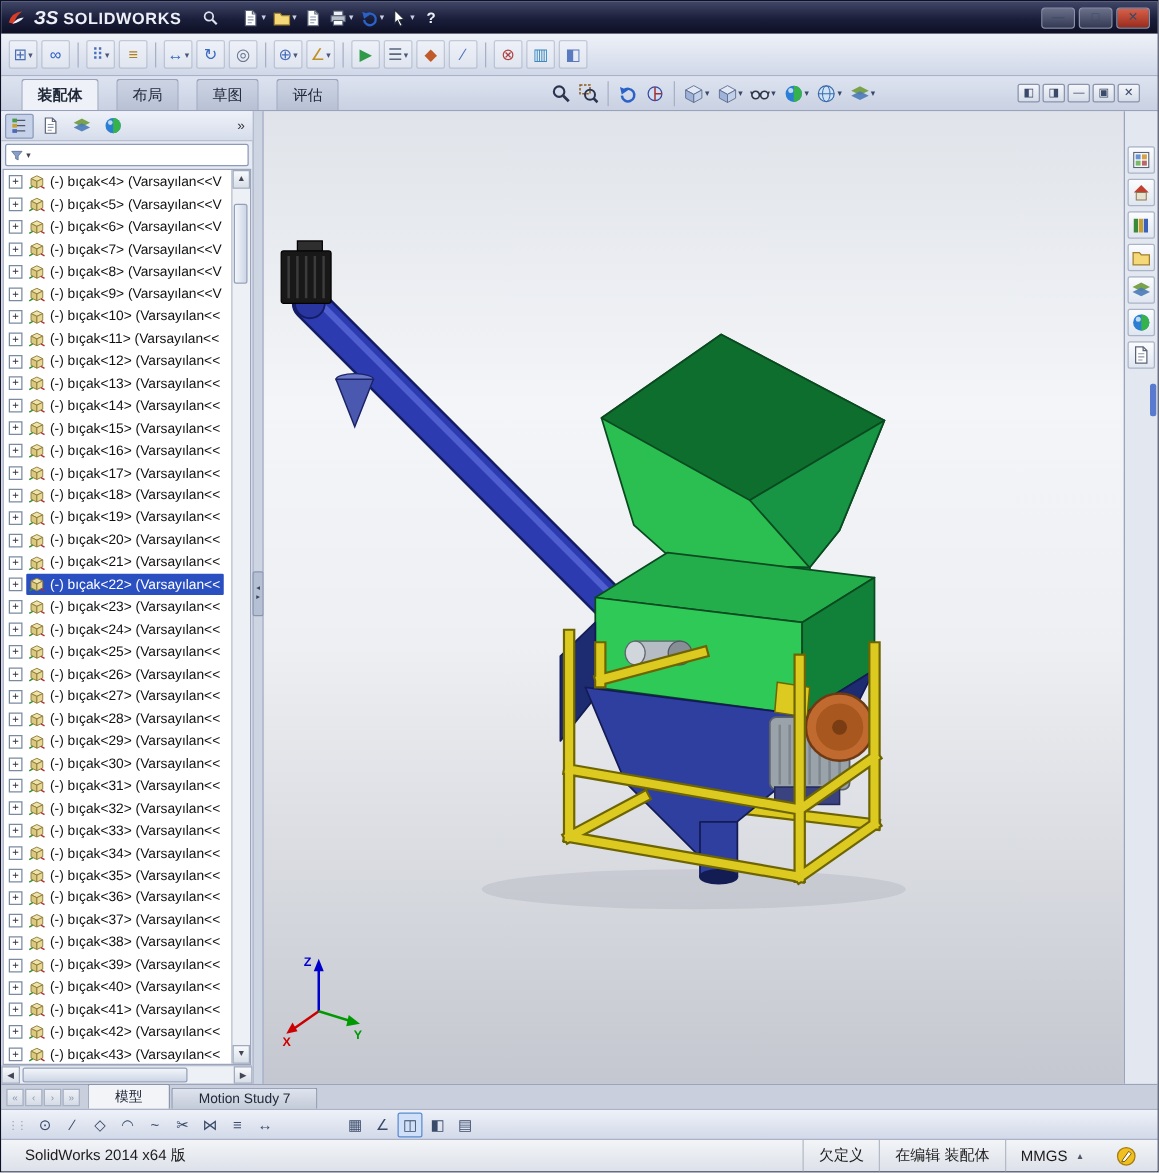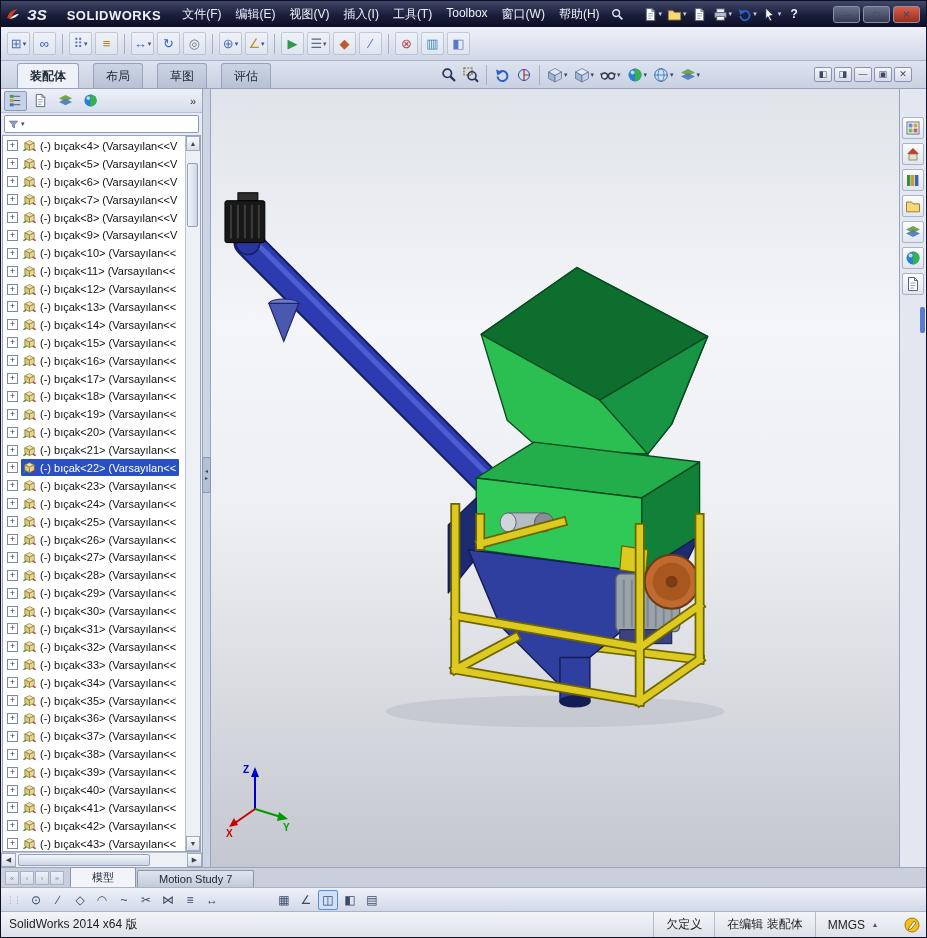--- a/index.html
+++ b/index.html
@@ -3,21 +3,21 @@
 <meta charset="utf-8">
 <style>
 * { box-sizing: border-box; margin: 0; padding: 0; }
 html,body { width:927px; height:938px; overflow:hidden; font-family:"Liberation Sans", sans-serif; }
 .window { width:927px; height:938px; display:flex; flex-direction:column; border:1px solid #0e1126; background:#d6dcea; }
 
 
 .titlebar { height:26px; flex:none; display:flex; align-items:center; padding:0 4px; gap:2px;
   background:linear-gradient(#414768,#1a1e3a 55%,#0c0f24); color:#eef0f8; }
 .appicon { width:16px; height:16px; flex:none; margin-right:2px; }
-.logo { display:flex; align-items:baseline; gap:20px; padding:0 12px 0 2px; }
+.logo { display:flex; align-items:baseline; gap:4px; padding:0 12px 0 2px; }
 .logo-mark { font-style:italic; font-weight:bold; font-size:15px; }
 .logo-name { font-weight:bold; font-size:13px; letter-spacing:.5px; }
 .menu-item { font-size:12px; padding:4px 7px; cursor:default; white-space:nowrap; }
 .search-ico { width:18px; height:18px; display:flex; align-items:center; justify-content:center; }
 .search-ico svg { width:13px; height:13px; }
 .qat { display:flex; align-items:center; margin-left:12px; gap:1px; }
 .tbico { height:20px; min-width:20px; display:flex; align-items:center; justify-content:center; padding:0 2px; border-radius:2px; }
 .tbico svg { width:15px; height:15px; }
 .tbico .glyph { font-size:12px; font-weight:bold; }
 .tbico .dd { font-size:7px; color:#c8cfe4; margin-left:1px; }
@@ -114,21 +114,21 @@
 .bottombar { height:24px; flex:none; display:flex; align-items:center; gap:2px; padding:0 5px;
   background:linear-gradient(#eef1f8,#d2d9e8); border-top:1px solid #aab2c8; }
 .grip { color:#9aa4b8; font-size:9px; letter-spacing:-2px; margin-right:4px; }
 .skico { width:20px; height:20px; display:flex; align-items:center; justify-content:center; border-radius:2px; border:1px solid transparent; }
 .skico .glyph { font-size:12px; line-height:1; }
 .skico.active { background:#cfe0f8; border-color:#5a8ad0; }
 .skgap { width:48px; flex:none; }
 
 
 .statusbar { height:26px; flex:none; display:flex; align-items:center; font-size:12px; color:#1c1c1c;
-  background:linear-gradient(#f2f4f7,#dde1e9); border-top:1px solid #aab2c8; padding:0 5px; }
+  background:linear-gradient(#f2f4f7,#dde1e9); border-top:1px solid #aab2c8; padding:0 16px; }
 .status-left { padding-left:3px; }
 .status-spacer { flex:1; }
 .scell { border-left:1px solid #b4bac6; height:100%; display:flex; align-items:center; padding:0 12px; white-space:nowrap; }
 .units-arrow { font-size:8px; color:#556; margin-left:8px; }
 .status-pencil { width:18px; height:18px; margin-left:14px; display:flex; align-items:center; justify-content:center; }
 .status-pencil svg { width:16px; height:16px; }
 </style>
 </head>
 <body>
 
@@ -136,30 +136,20 @@
 
   <div class="titlebar">
     <svg class="appicon" viewBox="0 0 16 16">
         <path d="M2,12 Q4,4 13,3 Q8,6 6,13 Z" fill="#d43c28"></path>
         <path d="M5,13 Q9,8 14,8 Q11,12 5,13 Z" fill="#f0f2f8"></path>
       </svg>
     <div class="logo">
       <span class="logo-mark">ЗS</span>
       <span class="logo-name">SOLIDWORKS</span>
     </div>
-    <nav class="menubar" style="display:flex;">
-        <span class="menu-item">文件(F)</span>
-        <span class="menu-item">编辑(E)</span>
-        <span class="menu-item">视图(V)</span>
-        <span class="menu-item">插入(I)</span>
-        <span class="menu-item">工具(T)</span>
-        <span class="menu-item">Toolbox</span>
-        <span class="menu-item">窗口(W)</span>
-        <span class="menu-item">帮助(H)</span>
-      </nav>
     <span class="search-ico">
       <svg viewBox="0 0 16 16">
           <circle cx="6.3" cy="6.3" r="4.2" fill="none" stroke="#dde2f0" stroke-width="1.7"></circle>
           <line x1="9.6" y1="9.6" x2="14" y2="14" stroke="#dde2f0" stroke-width="2.2"></line>
         </svg>
     </span>
     <div class="qat">
         <span class="tbico">
           <svg viewBox="0 0 16 16">
             <path d="M3.5,1.5 h6 l3,3 v10 h-9 z" fill="#ffffff" stroke="#5a6478" stroke-width="1"></path>

